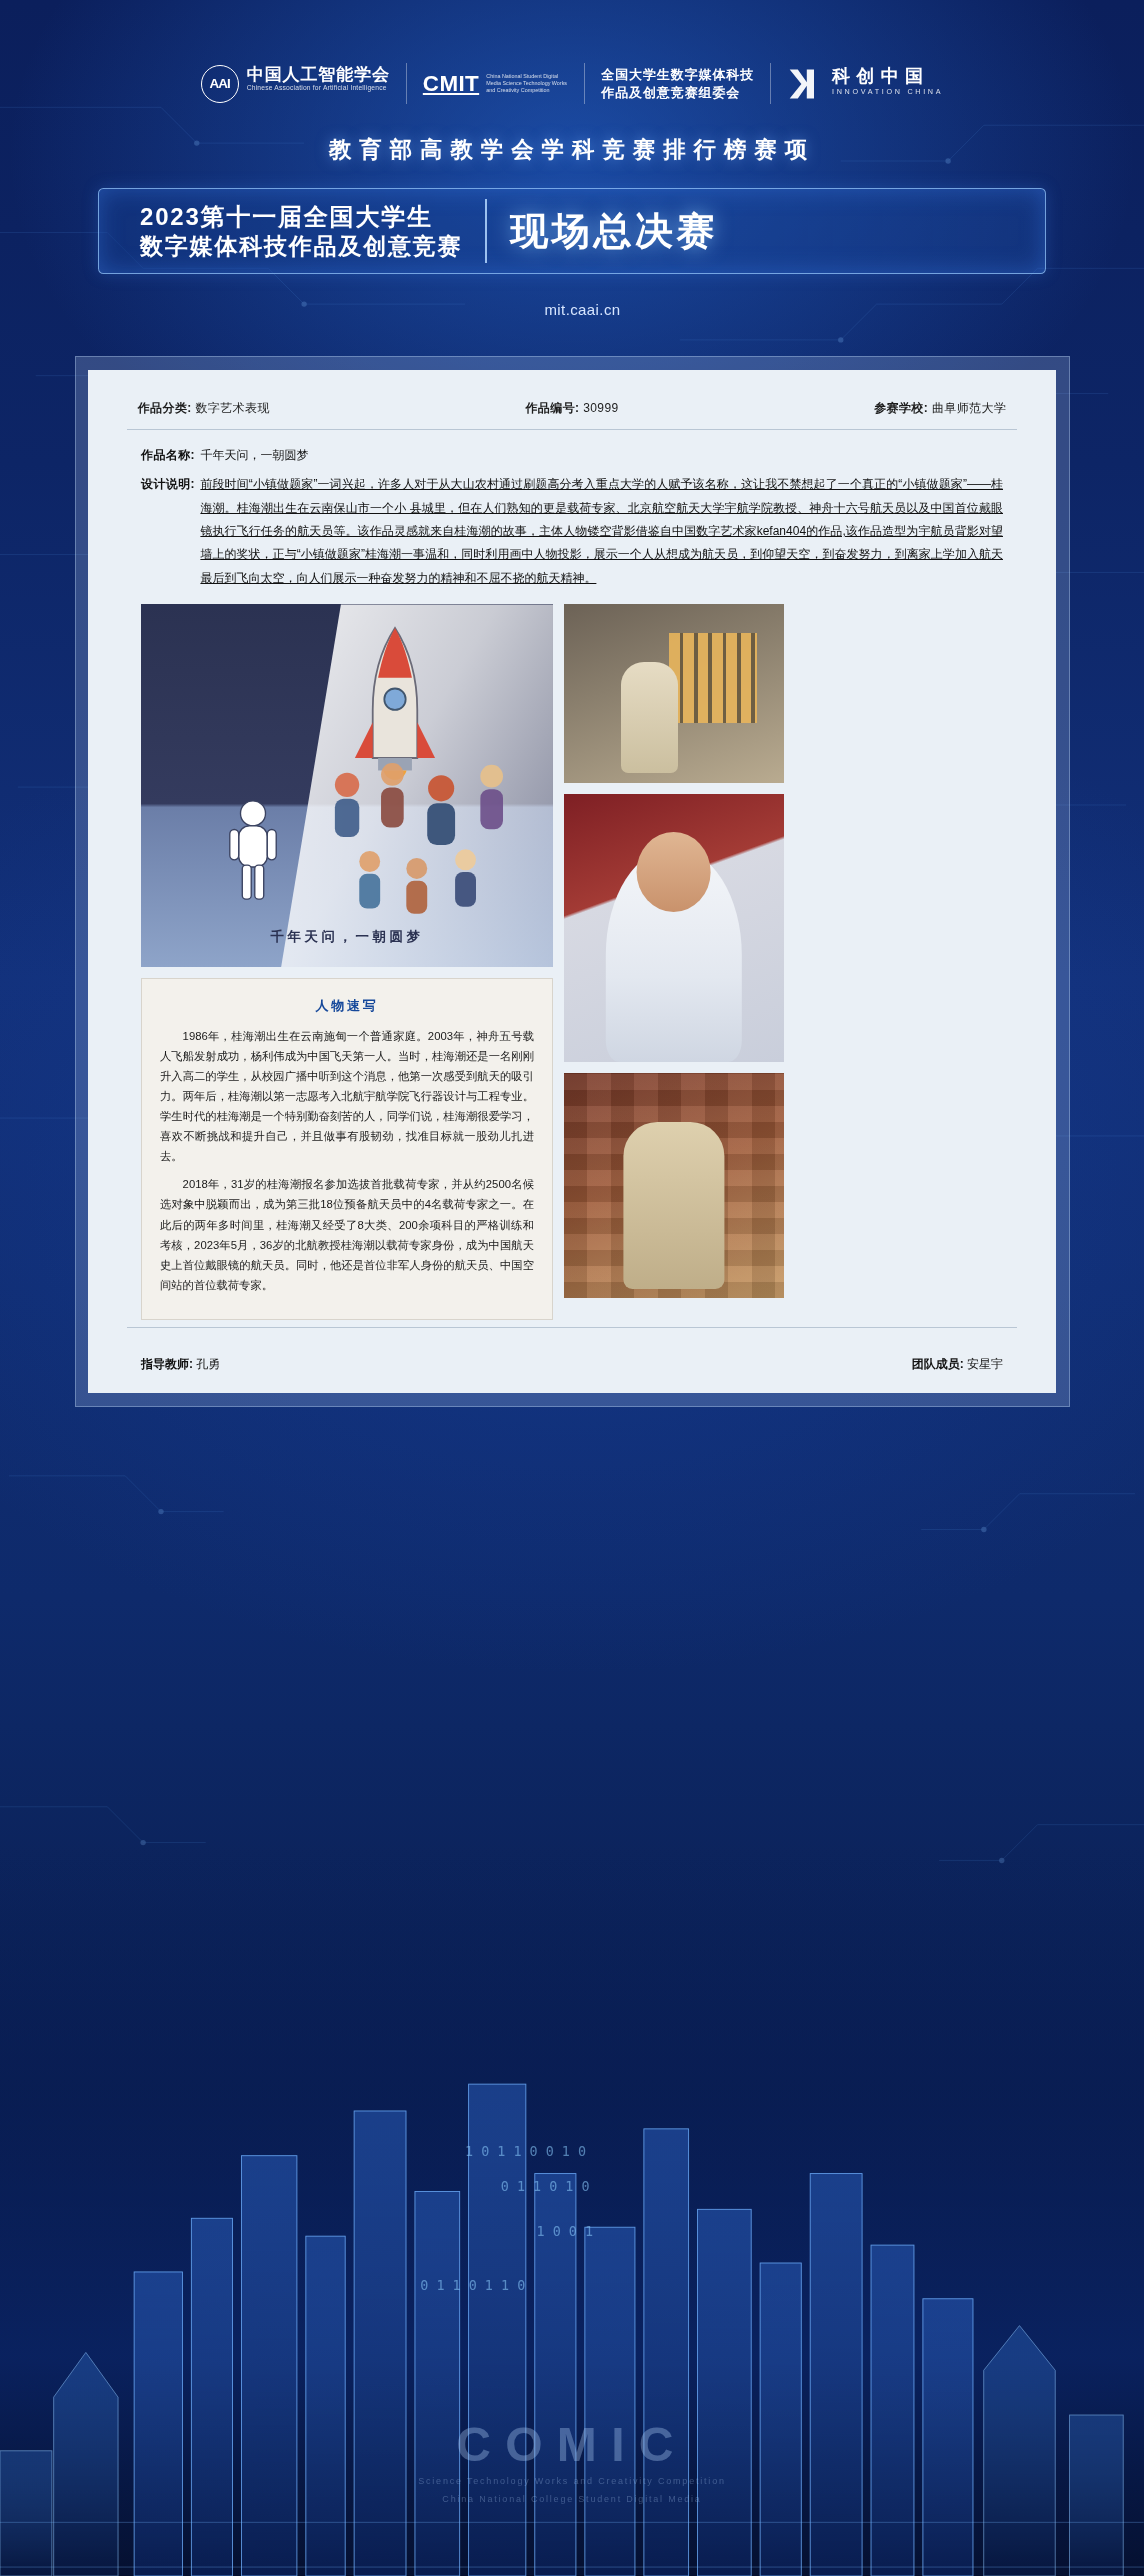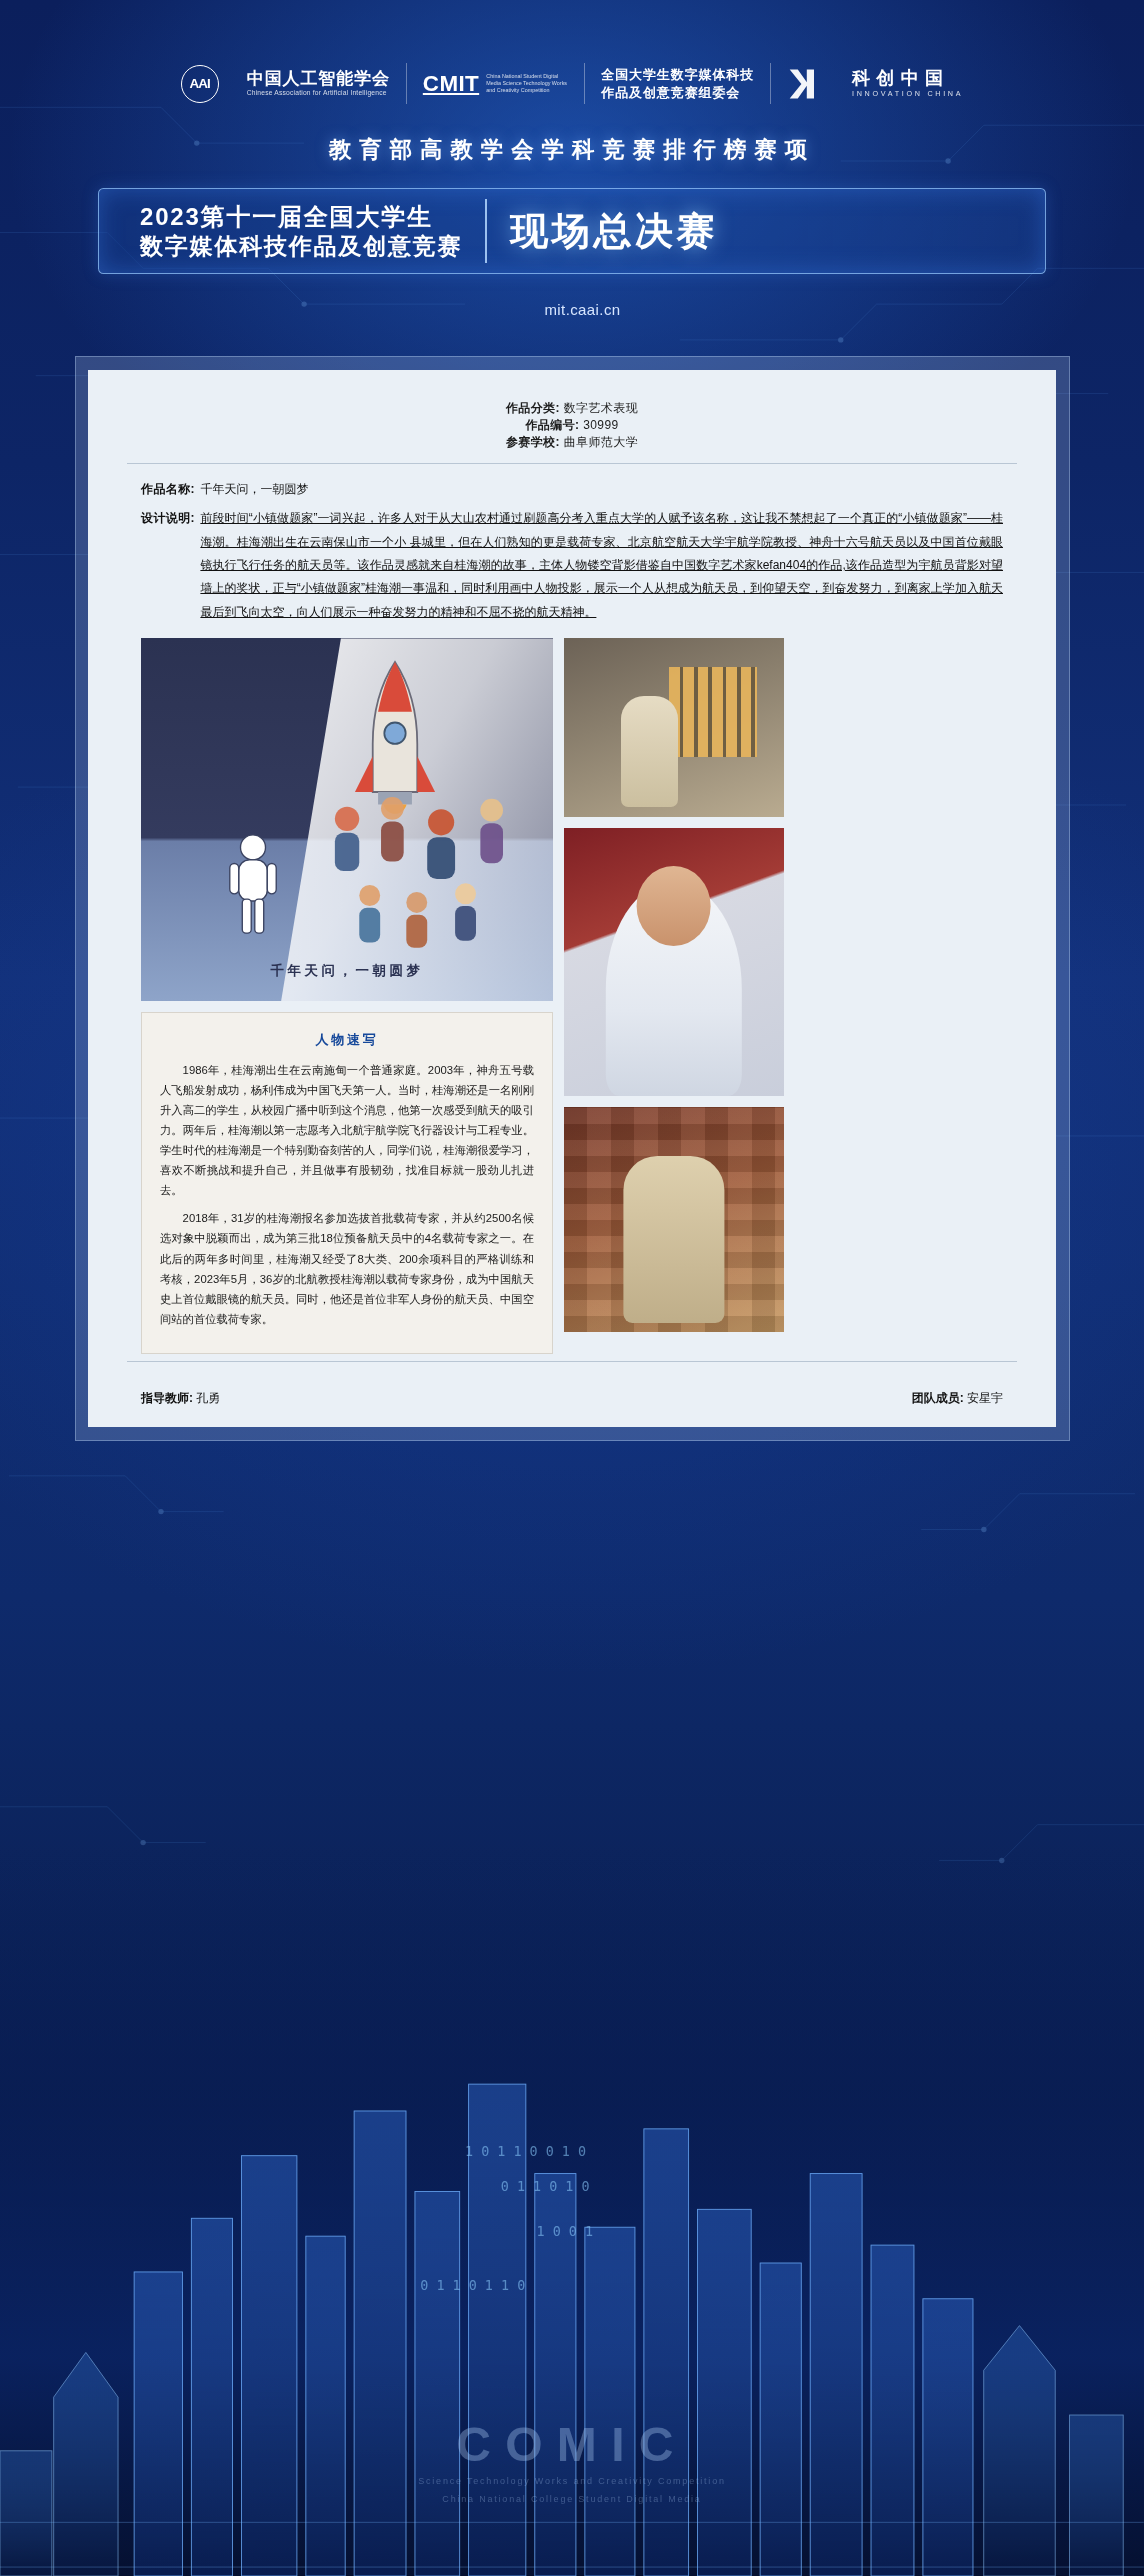--- a/index.html
+++ b/index.html
@@ -31,21 +31,21 @@
 
   
   .header {
     position:relative; z-index:5;
     padding-top:63px;
   }
   .logo-row {
     display:flex; align-items:center; justify-content:center;
     gap:0px;
   }
-  .logo-block { display:flex; align-items:center;gap:20px; }
+  .logo-block { display:flex; align-items:flex-start; }
   .sep-line {
     width:0.9px; height:41px; background:rgba(255,255,255,0.35);
     margin:0 16px;
   }
   .caai-mark {
     width:38px; height:38px; border-radius:50%;
     border:1.8px solid #fff; display:flex; align-items:center; justify-content:center;
     margin-right:8px;
   }
   .caai-mark span { color:#fff; font-size:13.4px; font-weight:bold; letter-spacing:-0.9px; }
@@ -109,21 +109,20 @@
     border:0.9px solid rgba(200,225,255,0.35);
   }
   .card {
     background:#eaf0f6;
     padding:23px 30px 16px;
   }
   .meta-row {
     display:flex; justify-content:space-between; align-items:center;
     font-size:12px; color:#1d1d1d; letter-spacing:0.4px;
     padding:7.2px 19.7px 12.5px;
-    flex-direction:column;
   }
   .meta-row b { font-weight:bold; }
   .divider { height:0.9px; background:#b9c6d4; margin:0 9px 14.3px; }
 
   .field {
     display:flex; font-size:12px; color:#111; line-height:1.95;
     padding:0 23px;
   }
   .field .lbl { flex:0 0 auto; font-weight:bold; letter-spacing:0.4px; }
   .field .val { flex:1 1 auto; }

